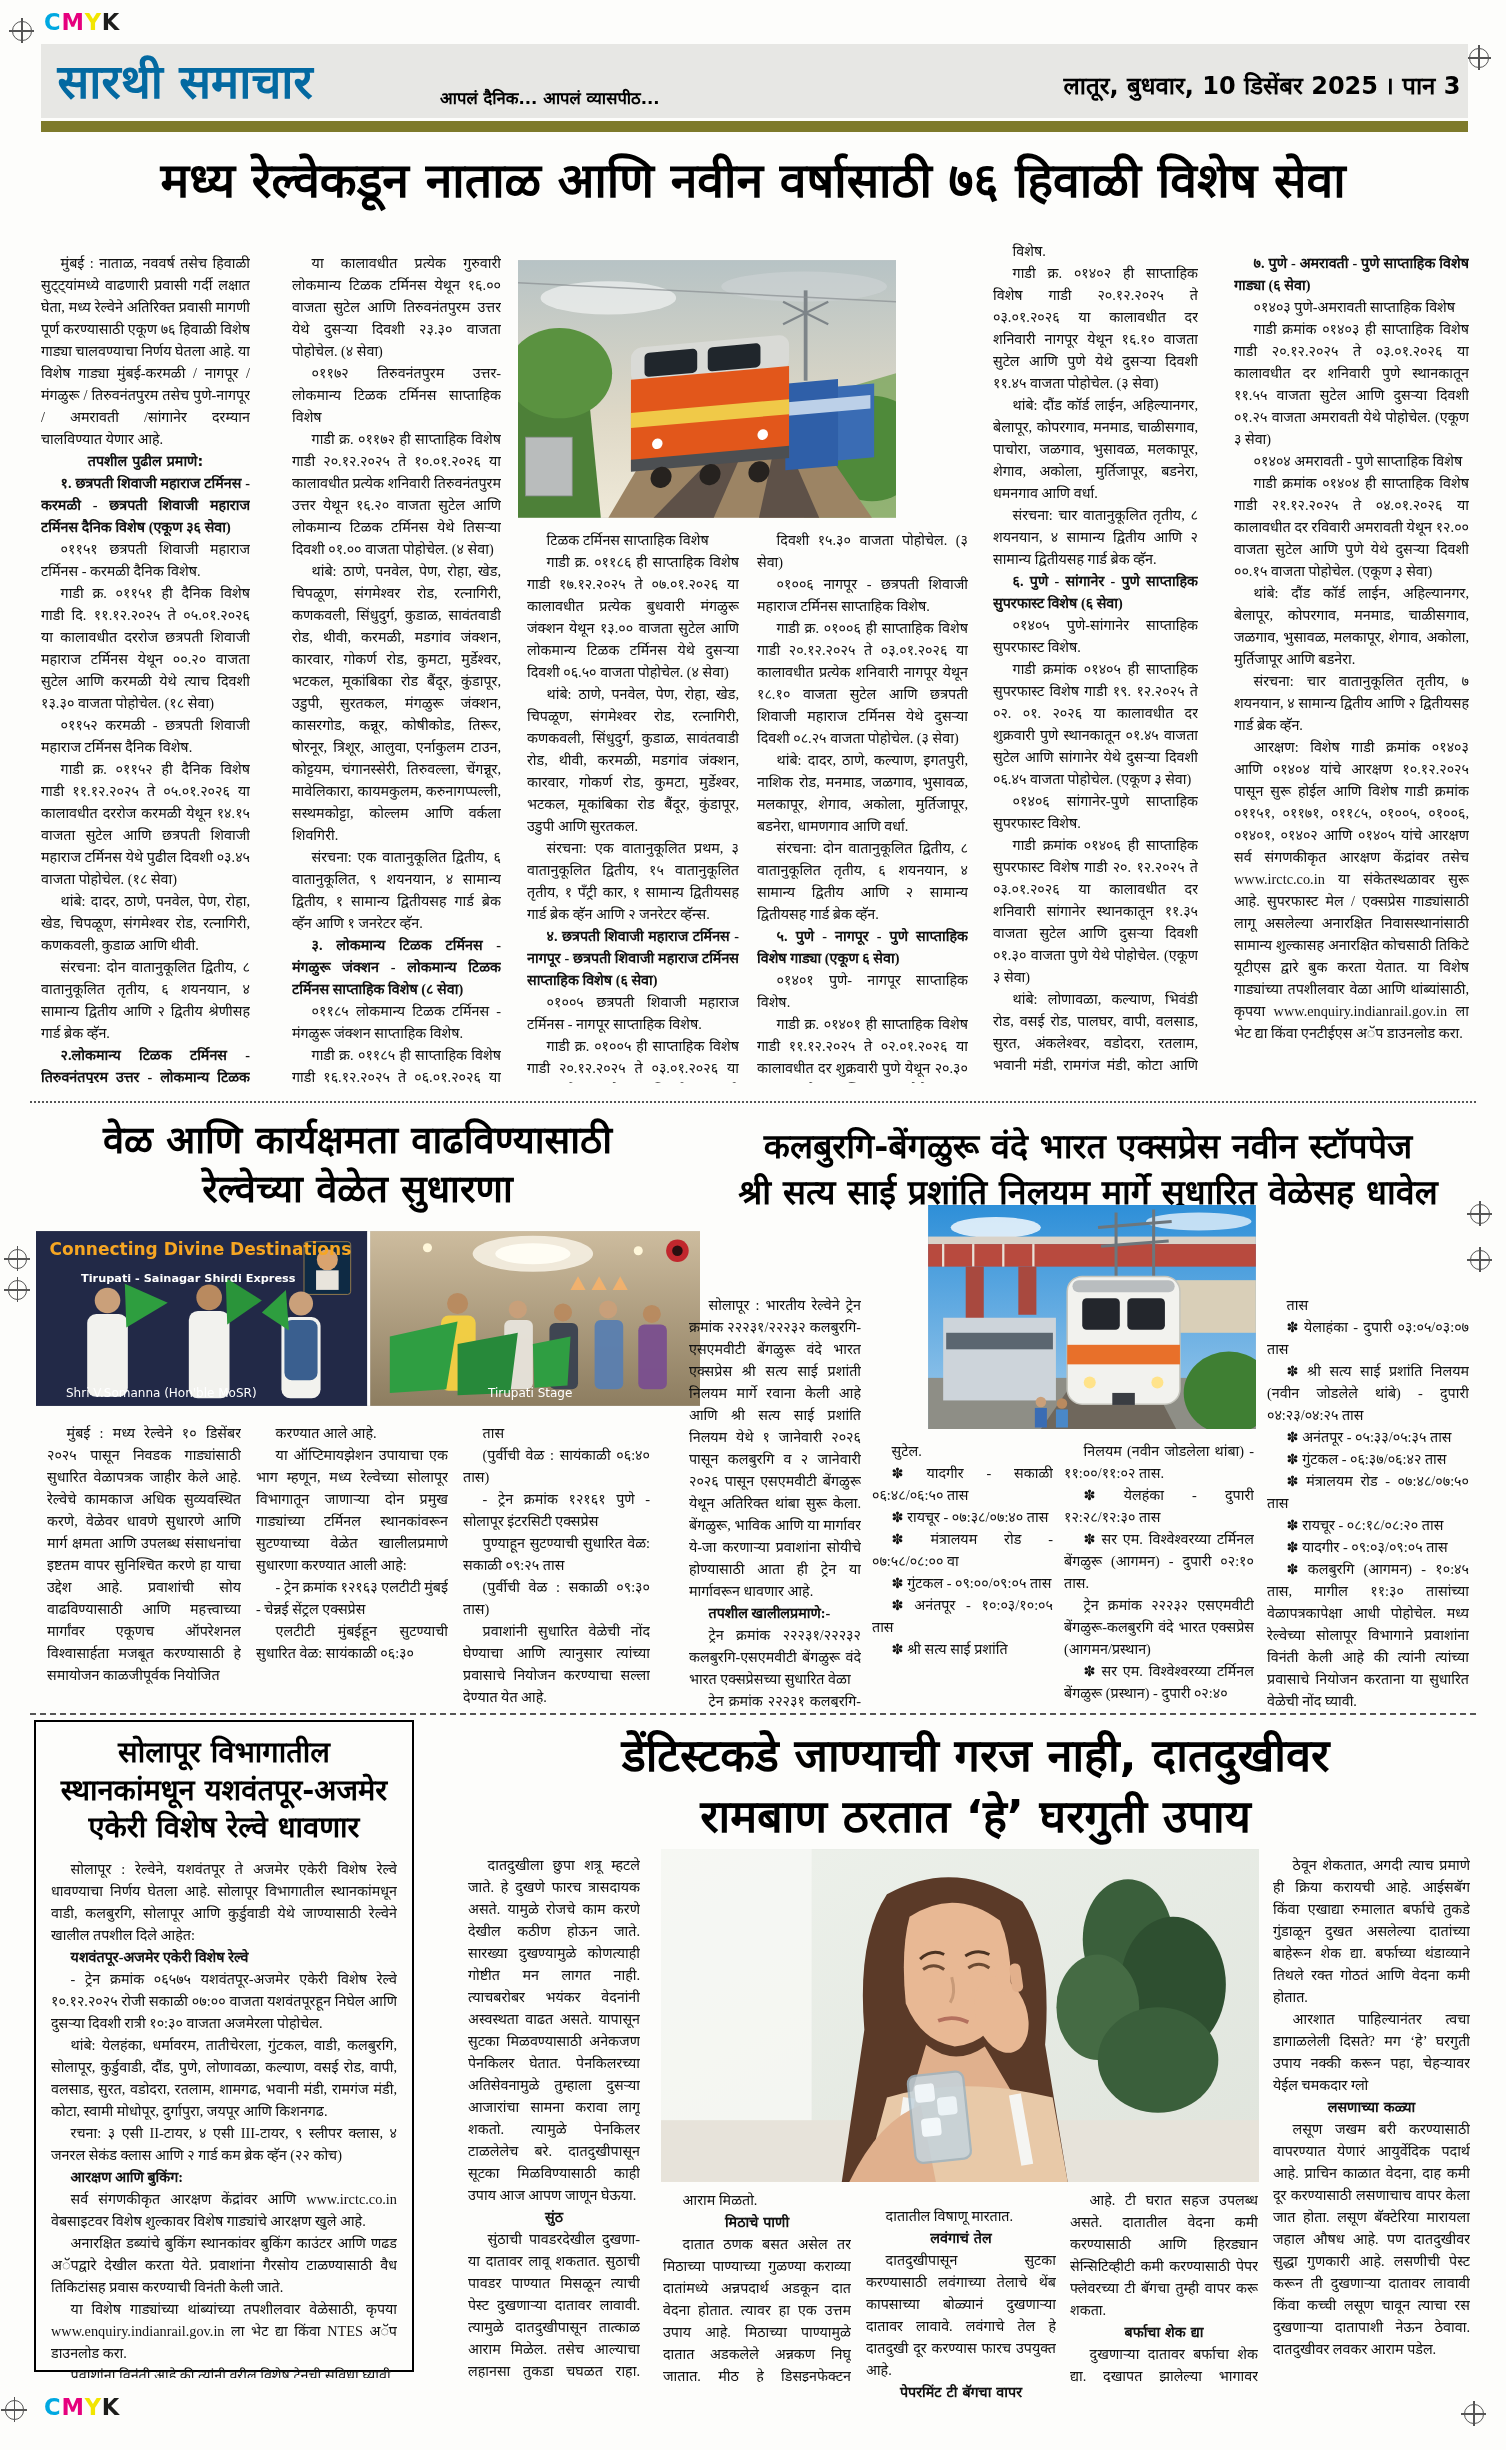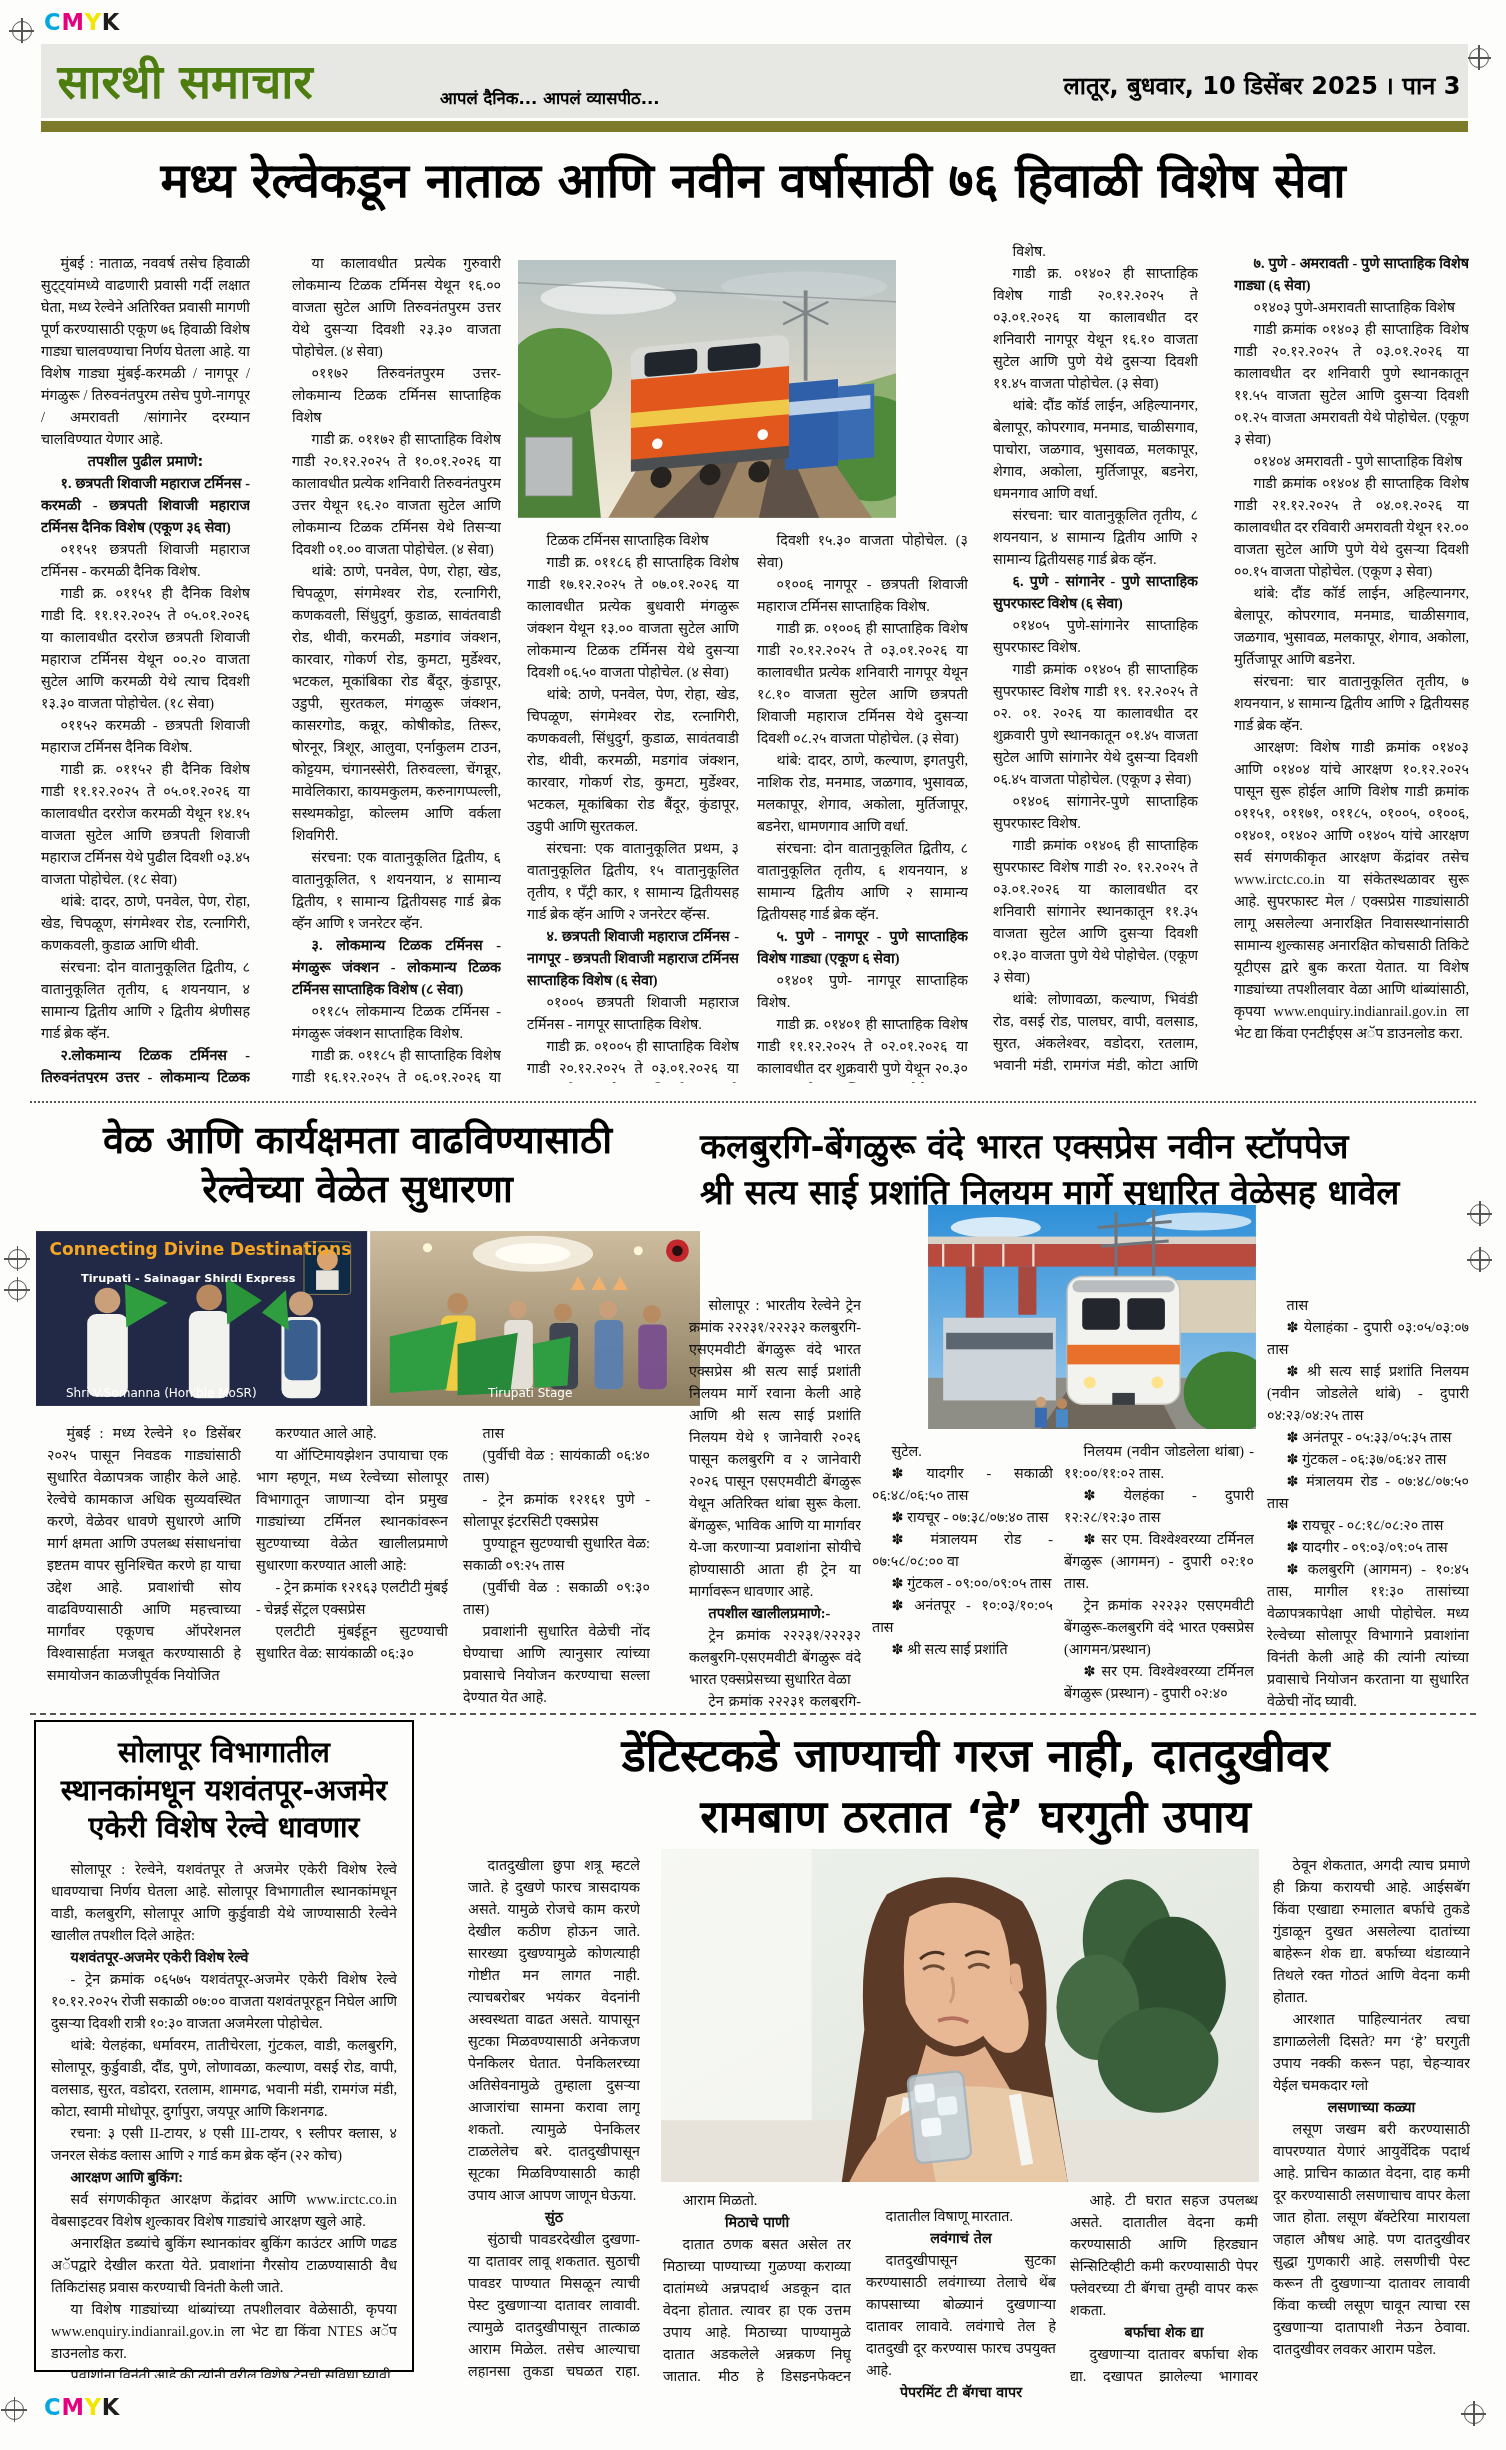--- a/index.html
+++ b/index.html
@@ -9,29 +9,29 @@
   
   .regmark{width:19.6px;height:19.6px;border:1.5px solid #555;border-radius:50%;box-sizing:border-box;}
   .regmark:before,.regmark:after{content:"";position:absolute;background:#555;}
   .regmark:before{left:50%;top:-4.5px;width:1.5px;height:25.6px;margin-left:-0.8px;}
   .regmark:after{top:50%;left:-4.5px;height:1.5px;width:25.6px;margin-top:-0.8px;}
   .cmyk{font-family:"DejaVu Sans",sans-serif;font-weight:bold;font-size:22.6px;letter-spacing:0.8px;}
   .cmyk b:nth-child(1){color:#00a8e1}.cmyk b:nth-child(2){color:#e6007e}
   .cmyk b:nth-child(3){color:#f2e500}.cmyk b:nth-child(4){color:#1d1d1b}
   
   .mastband{background:#e7e7e4;}
-  .masttitle{font-family:"DejaVu Sans",sans-serif;font-weight:800;font-size:47px;line-height:1;color:#4d7c0f;}
+  .masttitle{font-family:"DejaVu Sans",sans-serif;font-weight:800;font-size:47px;line-height:1;color:#0369a1;}
   .tagline{font-family:"DejaVu Sans",sans-serif;font-weight:700;font-size:16.6px;color:#000;}
   .dateline{font-family:"DejaVu Sans",sans-serif;font-weight:800;font-size:24px;color:#000;white-space:nowrap;}
   .olivebar{background:#7e7a2b;}
   
   .h-main{font-family:"DejaVu Sans",sans-serif;font-weight:800;font-size:48px;line-height:1.05;
           text-align:center;white-space:nowrap;color:#000;}
   .h-mid{font-family:"DejaVu Sans",sans-serif;font-weight:800;font-size:38px;line-height:1.3;text-align:center;color:#000;}
-  .h-mid2{font-family:"DejaVu Sans",sans-serif;font-weight:800;font-size:34px;line-height:1.35;color:#000;}
+  .h-mid2{font-family:"DejaVu Sans",sans-serif;font-weight:800;font-size:34px;line-height:1.35;text-align:center;color:#000;}
   .h-box{font-family:"DejaVu Sans",sans-serif;font-weight:800;font-size:29px;line-height:1.3;text-align:center;color:#000;}
   .h-dental{font-family:"DejaVu Sans",sans-serif;font-weight:800;font-size:45px;line-height:1.35;text-align:center;color:#000;}
   
   .col{font-size:14.3px;line-height:22px;text-align:justify;overflow:hidden;}
   .col p{margin:0;}
   .col .p{text-indent:19.6px;}
   .col .sub{font-weight:bold;text-align:center;text-indent:0;font-family:"DejaVu Sans",sans-serif;font-size:14.3px;}
   .col .bold{font-weight:bold;text-indent:19.6px;}
   .boxart{border:2.3px solid #000;box-sizing:border-box;padding:12px 15px;}
   .rule-dot{border-top:2.3px dotted #555;height:0;}

